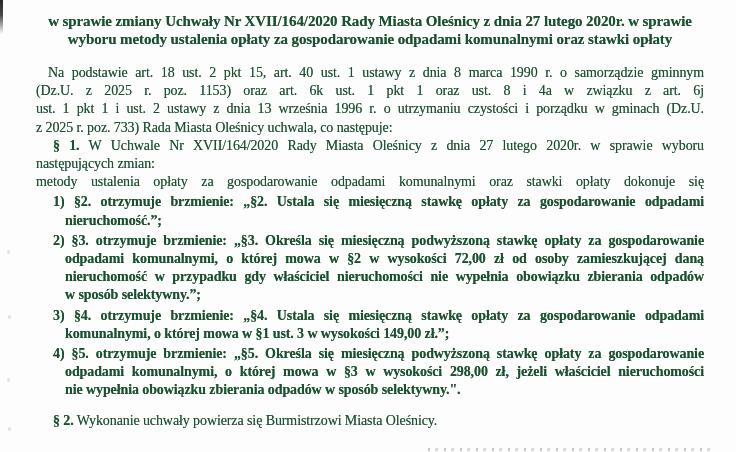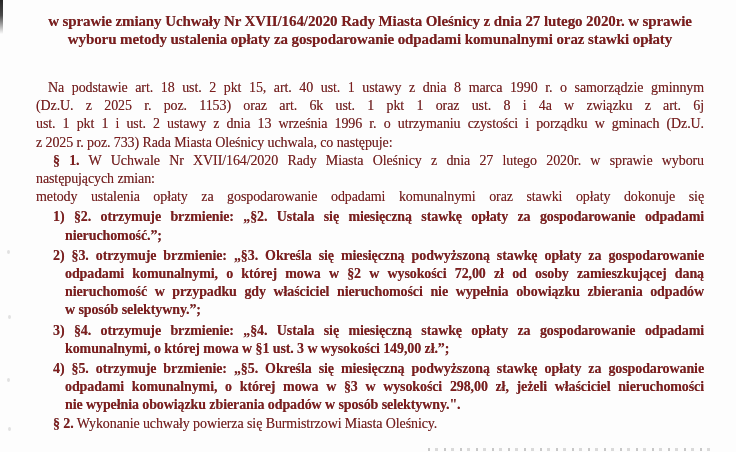--- a/index.html
+++ b/index.html
@@ -31,31 +31,31 @@
     font-size: 14px;
     line-height: 18.2px;
     text-align: justify;
     text-align-last: justify;
     letter-spacing: -0.1px;
   }
   .line.lastline {
     text-align: center;
     text-align-last: left;
   }
-  .para.legal { margin-top: 31px; }
+  .para.legal { margin-top: 16px; }
   .indent1 { text-indent: 12px; }
   .indent2 { text-indent: 17px; }
   .item {
     margin-top: 2px;
     padding-left: 29px;
     font-weight: bold;
   }
   .item .line.firstline { text-indent: -12px; }
   .secnum { font-weight: bold; }
-  .s2 { margin-top: 0; font-family: Liberation Serif, serif; }
+  .s2 { margin-top: 12px; font-family: Liberation Serif, serif; }
   
   .edge-artifact {
     position: absolute;
     left: 0; top: 0;
     width: 3px; height: 34px;
     background: linear-gradient(180deg, #262626 0%, #4a4a4a 45%, rgba(90,90,90,0) 100%);
   }
   .speck {
     position: absolute;
     width: 3px; height: 4px;
@@ -71,21 +71,21 @@
       rgba(40,40,40,0) 2px, rgba(40,40,40,0) 7px,
       rgba(40,40,40,0.3) 7px, rgba(40,40,40,0.3) 10px,
       rgba(40,40,40,0) 10px, rgba(40,40,40,0) 16px);
     filter: blur(0.6px);
     opacity: 0.55;
   }
 </style>
 </head>
 <body>
 
-<div class="page" style="background: rgb(253, 253, 253); color: #7f1d1d;">
+<div class="page" style="background: rgb(253, 253, 253); color: #14532d;">
   <div class="content">
 
     <div class="title-block">
       <div class="tline">w sprawie zmiany Uchwały Nr XVII/164/2020 Rady Miasta Oleśnicy z dnia 27 lutego 2020r. w sprawie</div>
       <div class="tline">wyboru metody ustalenia opłaty za gospodarowanie odpadami komunalnymi oraz stawki opłaty</div>
     </div>
 
     <div class="para legal">
       <div class="line indent1">Na podstawie art. 18 ust. 2 pkt 15, art. 40 ust. 1 ustawy z dnia 8 marca 1990 r. o samorządzie gminnym</div>
       <div class="line">(Dz.U. z 2025 r. poz. 1153) oraz art. 6k ust. 1 pkt 1 oraz ust. 8 i 4a w związku z art. 6j</div>

